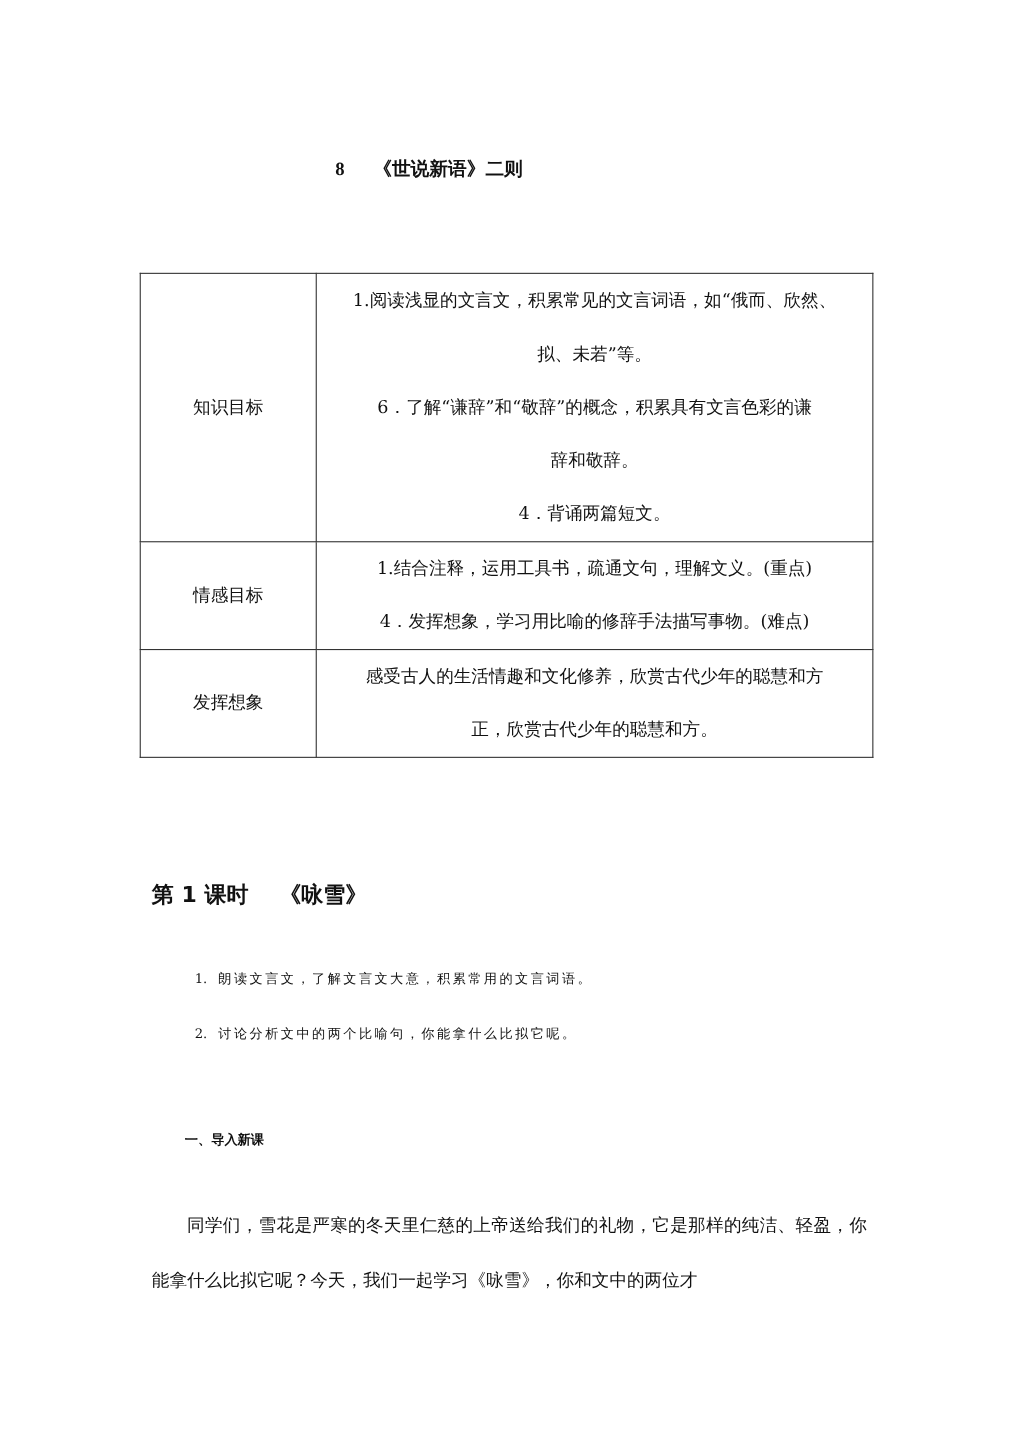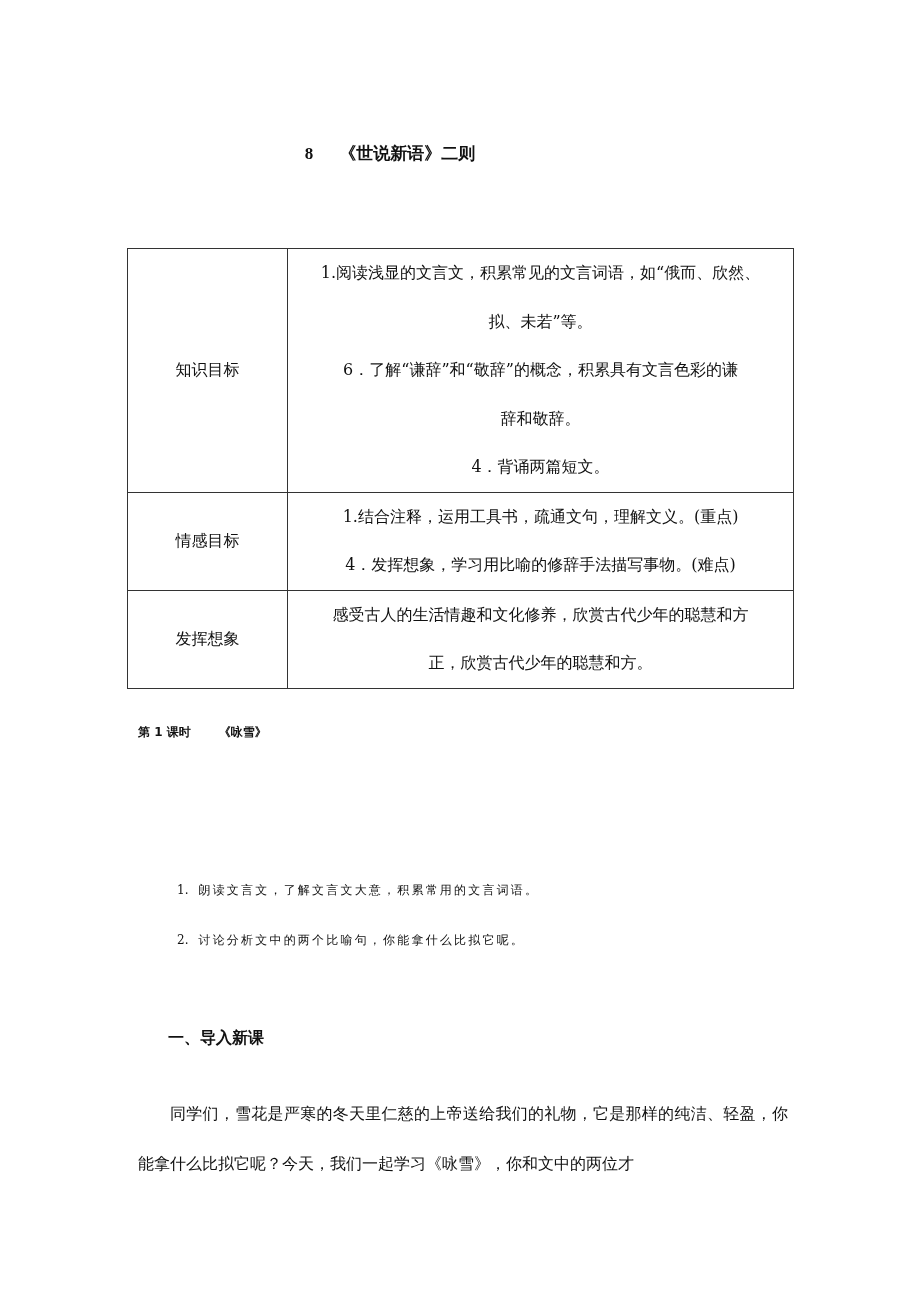--- a/index.html
+++ b/index.html
@@ -10,27 +10,27 @@
   .title .num { margin-right: 26px; font-family: "Liberation Serif", serif; }
   table.goals { position: absolute; left: 127px; top: 248px; width: 667px;
                 border-collapse: collapse; }
   table.goals td { border: 1px solid #333; padding: 0; }
   td.label { width: 159px; text-align: center; vertical-align: middle;
              font-family: Liberation Sans, sans-serif; font-size: 16px; }
   td.content { text-align: center; font-size: 16px; line-height: 48.5px; padding: 2px 6px; }
   .row1 td { height: 238px; }
   .row2 td { height: 95px; }
   .row3 td { height: 94px; }
-  .lesson { position: absolute; left: 138px; top: 724px;
-            font-family: "DejaVu Sans", "Liberation Sans", sans-serif; font-weight: bold; font-size: 12px; }
+  .lesson { position: absolute; left: 138px; top: 800px;
+            font-family: "DejaVu Sans", "Liberation Sans", sans-serif; font-weight: bold; font-size: 20px; }
   .lesson .gap { display: inline-block; width: 28px; }
   .obj { position: absolute; left: 177px; font-size: 12px; letter-spacing: 2.2px; }
   .obj .n { margin-right: 10px; letter-spacing: 0; }
   .sec { position: absolute; left: 168px; top: 1028px;
-         font-family: "DejaVu Sans", "Liberation Sans", sans-serif; font-weight: bold; font-size: 16px; }
+         font-family: "DejaVu Sans", "Liberation Sans", sans-serif; font-weight: bold; font-size: 12px; }
   .para { position: absolute; left: 138px; top: 1089px; width: 650px; font-size: 16px;
           line-height: 50px; text-indent: 32px; text-align: justify; }
 </style>
 </head>
 <body>
 
 <div class="title">
   <span class="num">8</span><span>《世说新语》二则</span>
 </div>
 

